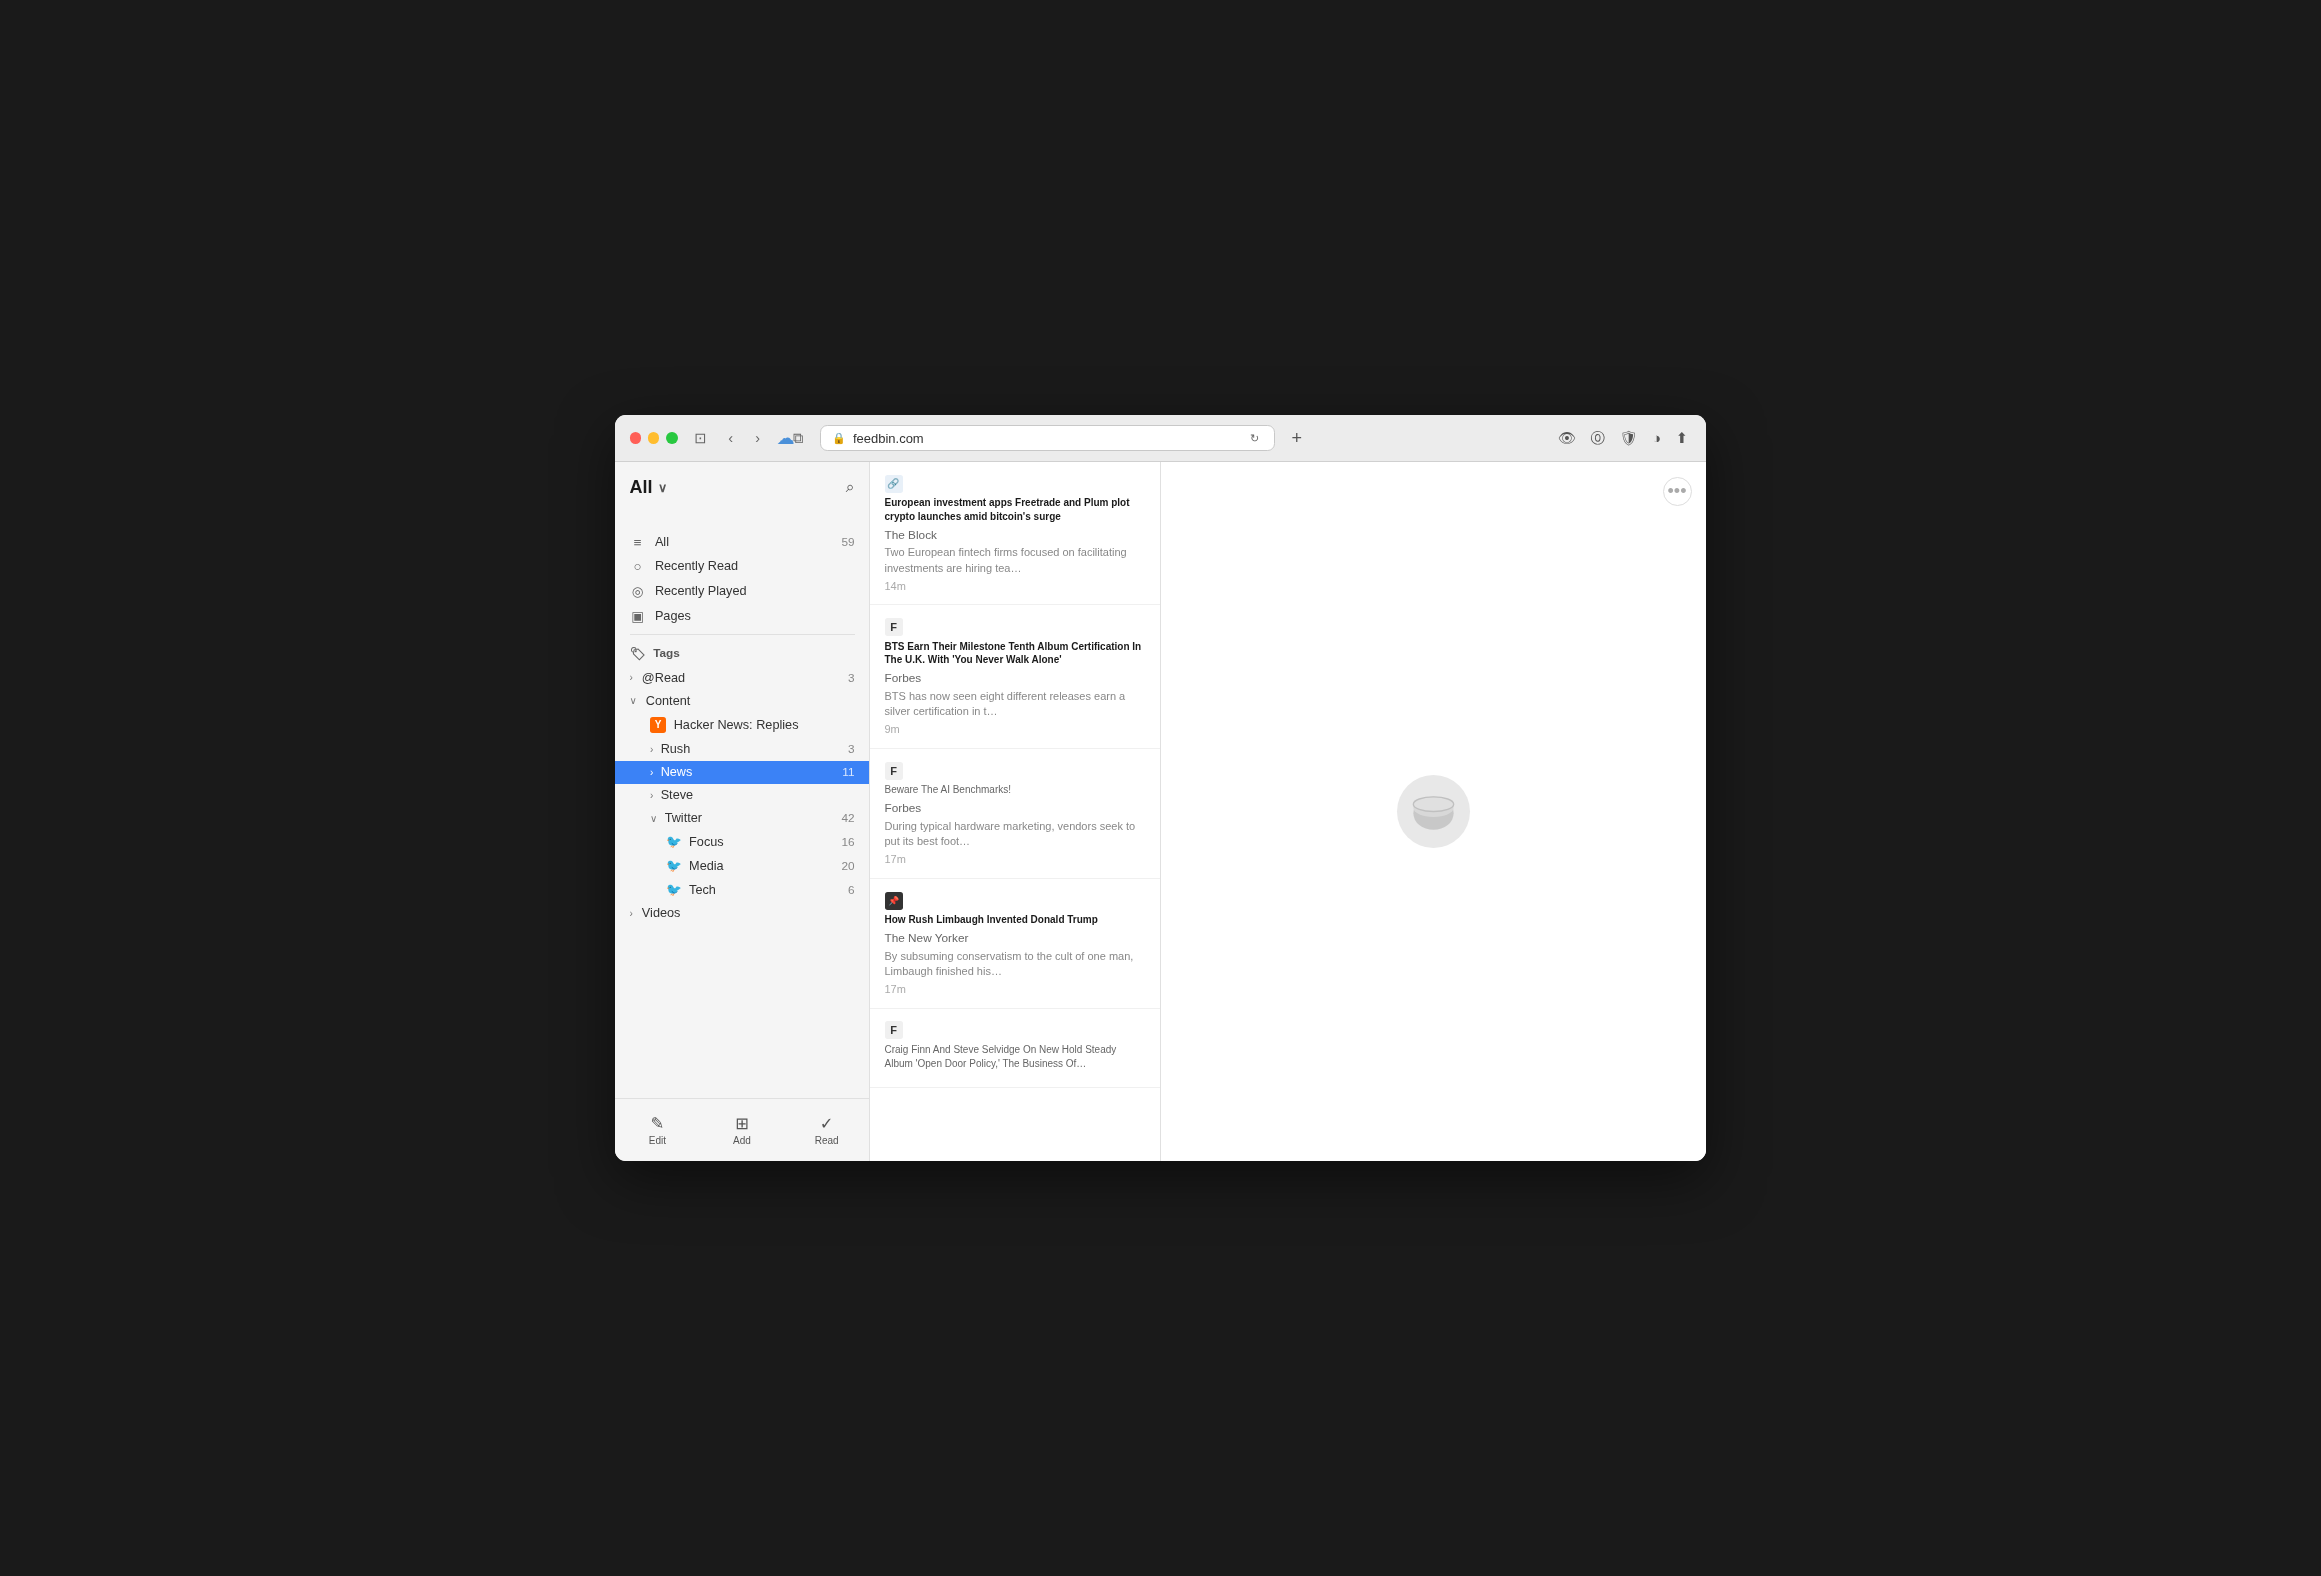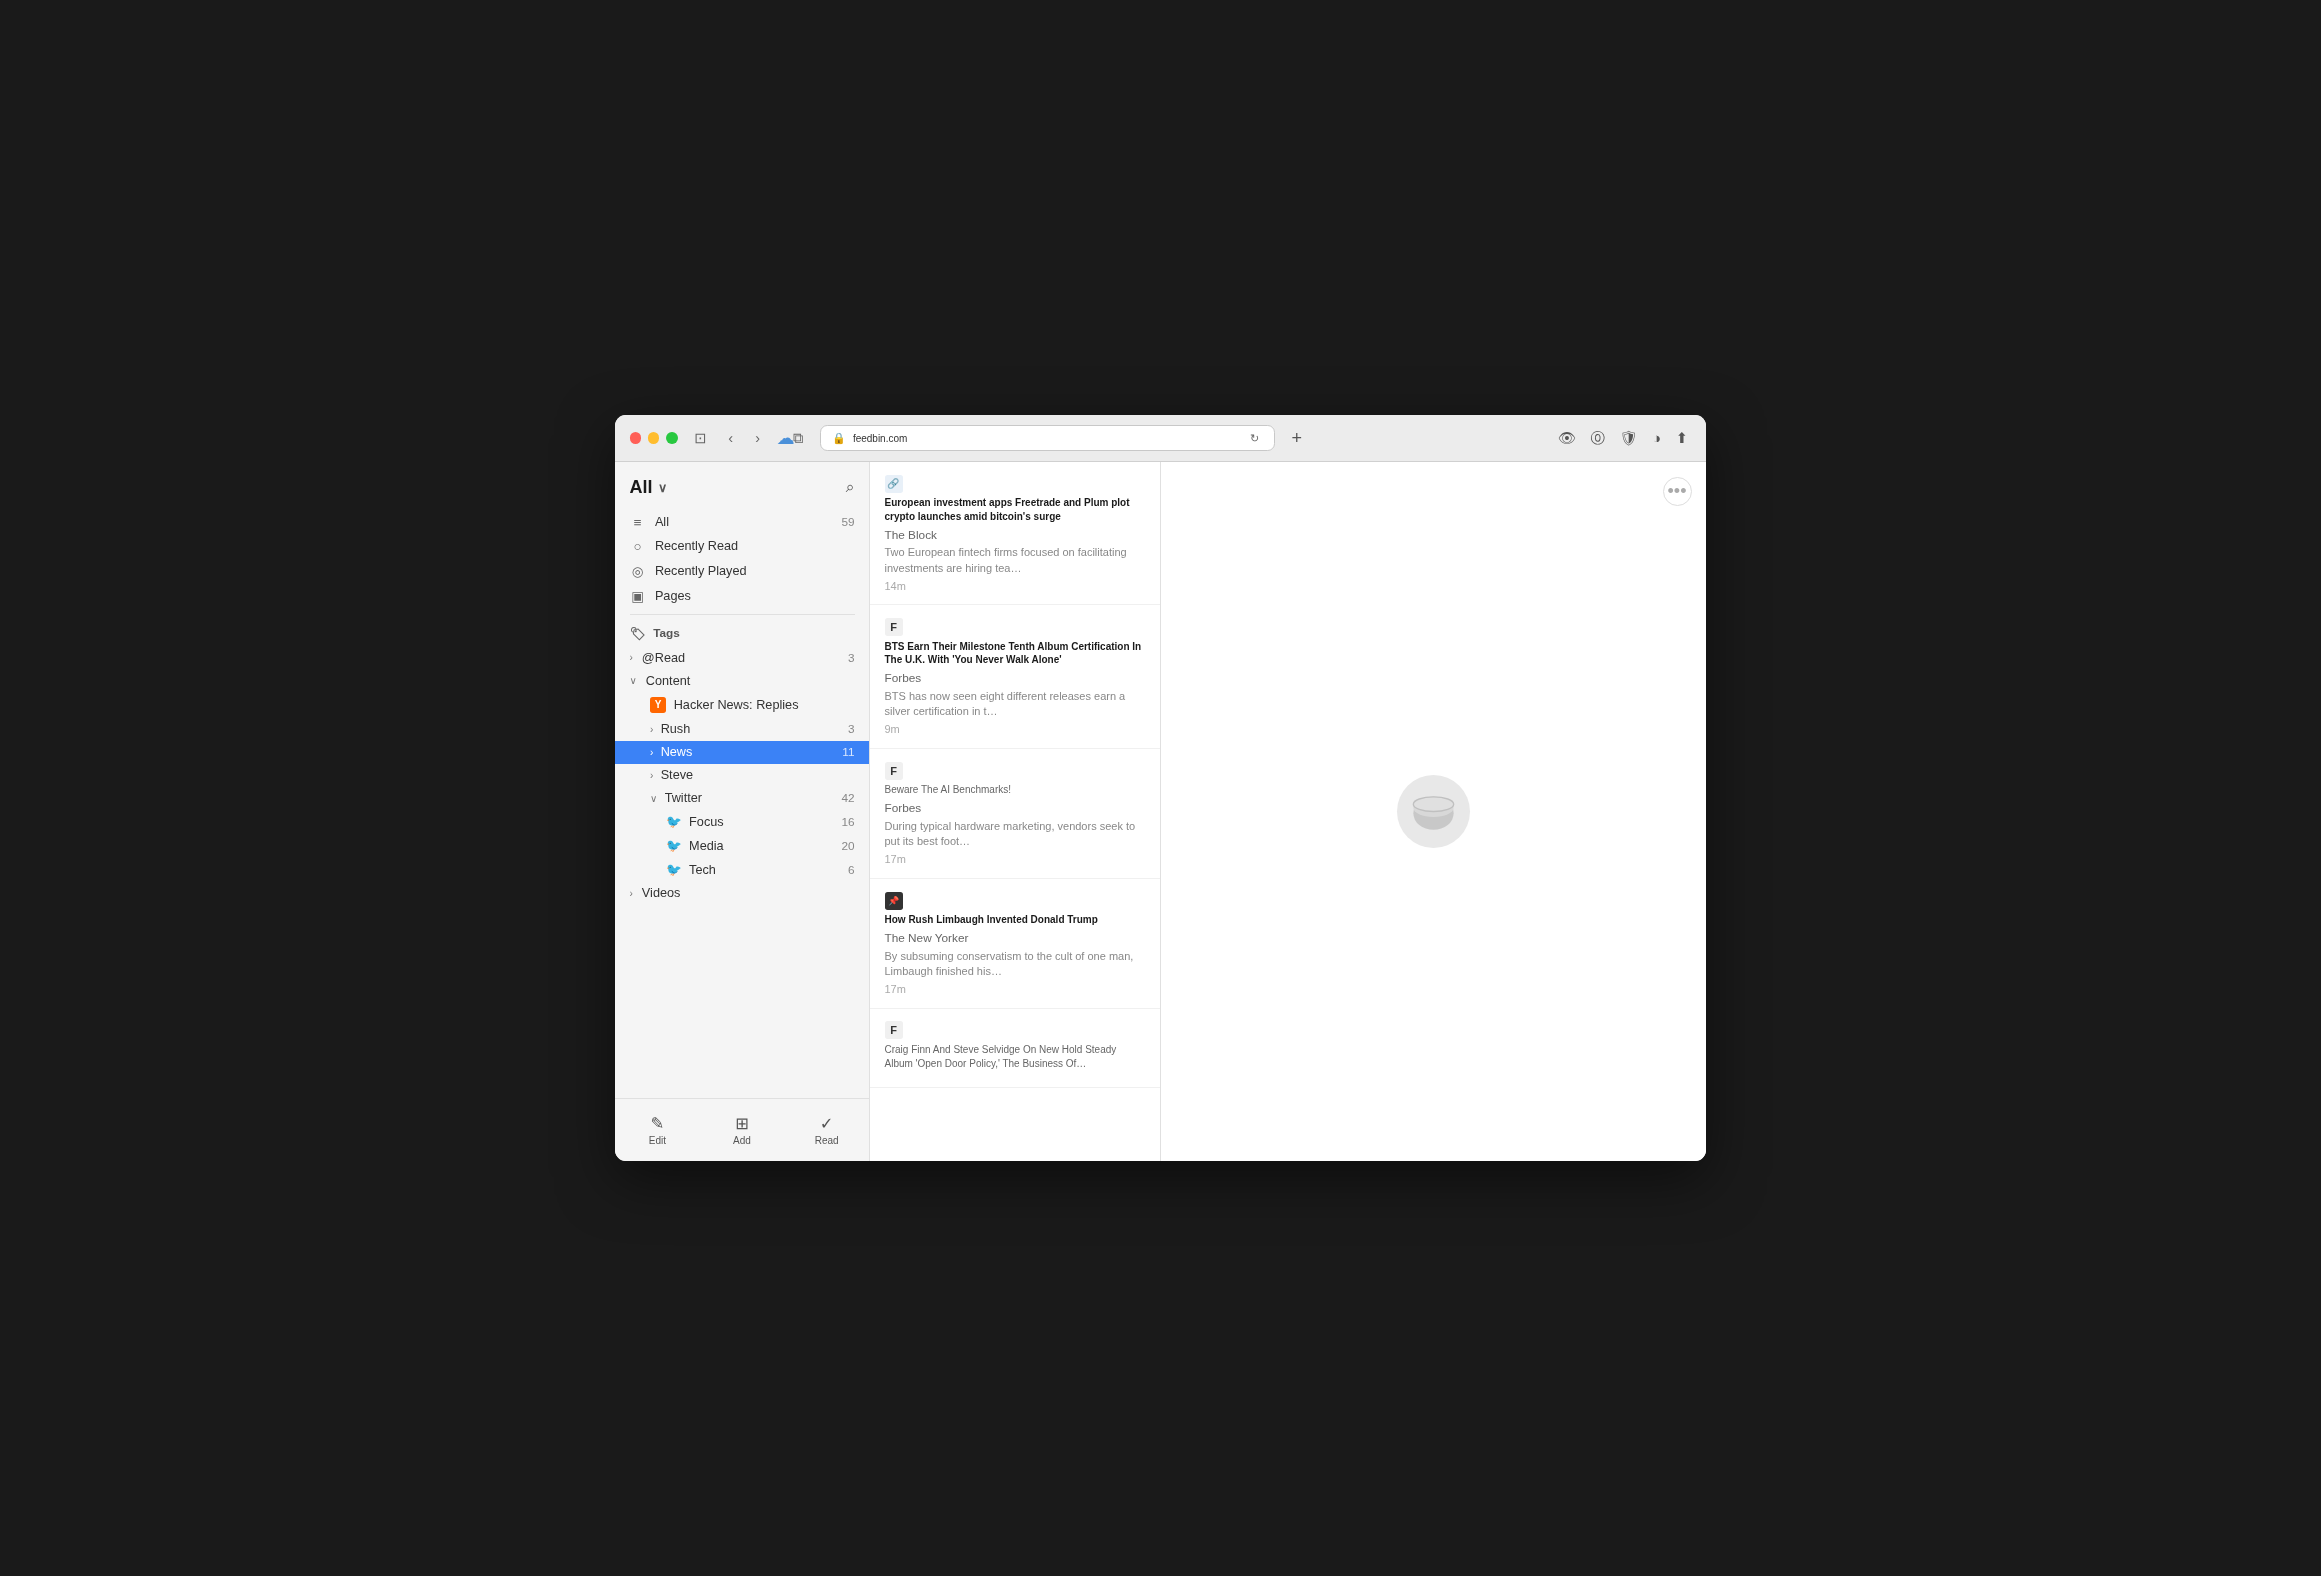--- a/index.html
+++ b/index.html
@@ -62,21 +62,21 @@
       display: flex;
       align-items: center;
       background: #ffffff;
       border-radius: 7.3px;
       border: 0.9px solid #c8c8c8;
       padding: 3.6px 11px;
       gap: 7.3px;
       max-width: 455px;
     }
     .lock-icon { color: #666; font-size: 11px; }
-    .url-text { font-size: 10px; color: #333; flex: 1; }
+    .url-text { font-size: 13px; color: #333; flex: 1; }
     .tab-icon { color: #666; font-size: 14.5px; margin-left: -18px; }
     .toolbar-right {
       display: flex;
       align-items: center;
       gap: 7.3px;
       margin-left: auto;
     }
     .toolbar-right button {
       background: none;
       border: none;
@@ -100,20 +100,21 @@
     }
     
     .sidebar {
       width: 255px;
       background: #f5f5f5;
       border-right: 0.9px solid #e0e0e0;
       display: flex;
       flex-direction: column;
       flex-shrink: 0;
       overflow: hidden;
+      gap: 20px;
     }
     .sidebar-header {
       padding: 14.5px 14.5px 7.3px;
       display: flex;
       align-items: center;
       justify-content: space-between;
     }
     .all-dropdown {
       display: flex;
       align-items: center;

